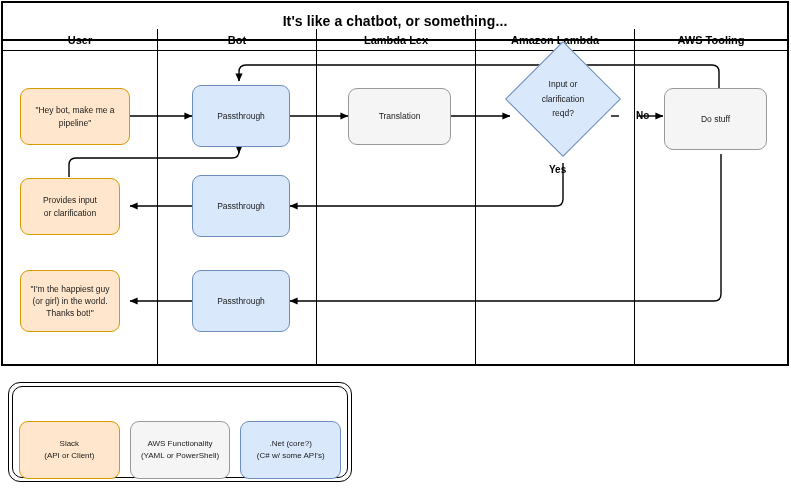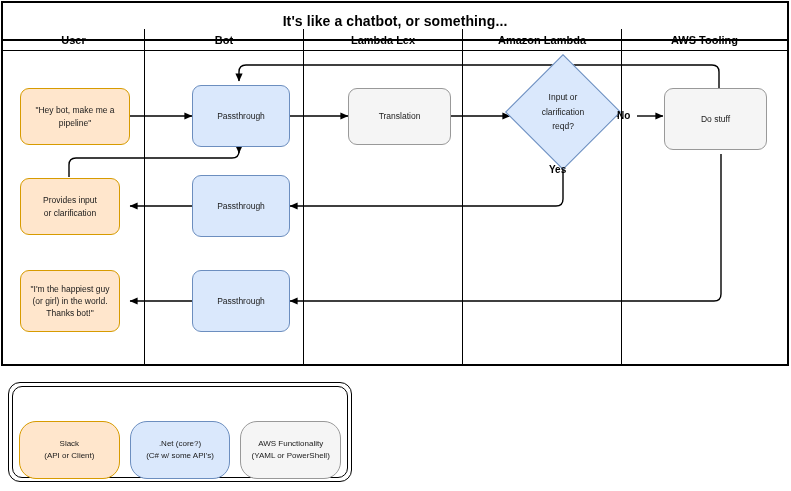--- a/index.html
+++ b/index.html
@@ -18,21 +18,21 @@
              border-bottom:1.5px solid #000;box-sizing:border-box;display:flex;}
   #lane-head .lh{display:flex;align-items:center;justify-content:center;
                  font-size:11px;font-weight:bold;box-sizing:border-box;
                  border-right:1.5px solid #000;}
   #lane-head .lh:last-child{border-right:none;}
 
   #lane-body{position:absolute;left:0;top:48px;width:100%;bottom:0;display:flex;}
   #lane-body .lb{box-sizing:border-box;border-right:1.5px solid #000;}
   #lane-body .lb:last-child{border-right:none;}
 
-  .w-user{width:142px;text-align:right;} .w-bot{width:159px;} .w-lex{width:159px;}
+  .w-user{width:155px;text-align:right;} .w-bot{width:159px;} .w-lex{width:159px;}
   .w-lam{width:159px;text-align:right;} .w-aws{width:148px;flex:1 1 auto;}
 
   
   .node{position:absolute;box-sizing:border-box;border-radius:9px;
         display:flex;align-items:center;justify-content:center;text-align:center;
         font-size:8.5px;line-height:1.45;color:#1a1a1a;z-index:5;padding:2px 4px;}
   .n-yellow{background:#ffe6cc;border:1px solid #d79b00;}
   .n-blue{background:#dae8fc;border:1px solid #6c8ebf;}
   .n-gray{background:#f5f5f5;border:1px solid #999999;}
 
@@ -52,21 +52,21 @@
 
   
   #legend-outer{position:absolute;left:8px;top:382px;width:344px;height:100px;
                 border:1.5px solid #000;border-radius:12px;box-sizing:border-box;
                 background:#fff;}
   #legend-inner{position:absolute;left:3px;top:3px;right:3px;bottom:3px;
                 border:1.5px solid #000;border-radius:10px;box-sizing:border-box;}
   #legend-title{position:absolute;left:14px;top:11px;font-size:10.5px;font-weight:bold;}
   #legend-items{position:absolute;left:10px;top:38px;right:10px;height:58px;
                 display:flex;gap:10px;}
-  .leg-box{width:102px;height:58px;box-sizing:border-box;border-radius:17px;
+  .leg-box{width:102px;height:58px;box-sizing:border-box;border-radius:9px;
            display:flex;flex-direction:column;align-items:center;justify-content:center;
            text-align:center;font-size:8px;line-height:1.5;color:#1a1a1a;}
 </style>
 </head>
 <body>
 
 <div id="swimlane">
 
   <div id="title-bar">
     <span class="ttl">It's like a chatbot, or something...</span>
@@ -119,32 +119,32 @@
     <path d="M192,301 L130,301" marker-end="url(#ah)"></path>
   </g>
 </svg>
 
 <div class="node n-yellow" style="left:20px;top:88px;width:110px;height:57px;">"Hey bot, make me a pipeline"</div>
 
 <div class="node n-blue" style="left:192px;top:85px;width:98px;height:62px;">Passthrough</div>
 
 <div class="node n-gray" style="left:348px;top:88px;width:103px;height:57px;">Translation</div>
 
-<div class="diamond" style="left:522px;top:71px;width:82px;height:82px;">
+<div class="diamond" style="left:522px;top:58px;width:82px;height:82px;">
   <div class="dshape"></div>
   <div class="dtext">
     <span>Input or</span>
     <span>clarification</span>
     <span>reqd?</span>
   </div>
 </div>
 
 <div class="node n-gray" style="left:664px;top:88px;width:103px;height:62px;">Do stuff</div>
 
-<span class="edge-label" style="left:617px;top:110px;">No</span>
+<span class="edge-label" style="left:636px;top:110px;">No</span>
 <span class="edge-label" style="left:549px;top:164px;">Yes</span>
 
 <div class="node n-yellow" style="left:20px;top:178px;width:100px;height:57px;flex-direction:column;justify-content:center;">
   <span>Provides input</span>
   <span>or clarification</span>
 </div>
 
 <div class="node n-blue" style="left:192px;top:175px;width:98px;height:62px;">Passthrough</div>
 
 <div class="node n-yellow" style="left:20px;top:270px;width:100px;height:62px;flex-direction:column;">
@@ -157,24 +157,24 @@
 
 <div id="legend-outer">
   <div id="legend-inner"></div>
   <div id="legend-items">
 
     <div class="leg-box n-yellow">
       <span>Slack</span>
       <span>(API or Client)</span>
     </div>
 
+    <div class="leg-box n-gray">
+      <span>AWS Functionality</span>
+      <span>(YAML or PowerShell)</span>
+    </div>
+
     <div class="leg-box n-blue">
       <span>.Net (core?)</span>
       <span>(C# w/ some API's)</span>
-    </div>
-
-    <div class="leg-box n-gray">
-      <span>AWS Functionality</span>
-      <span>(YAML or PowerShell)</span>
     </div>
 
   </div>
 </div>
 
 </body></html>

